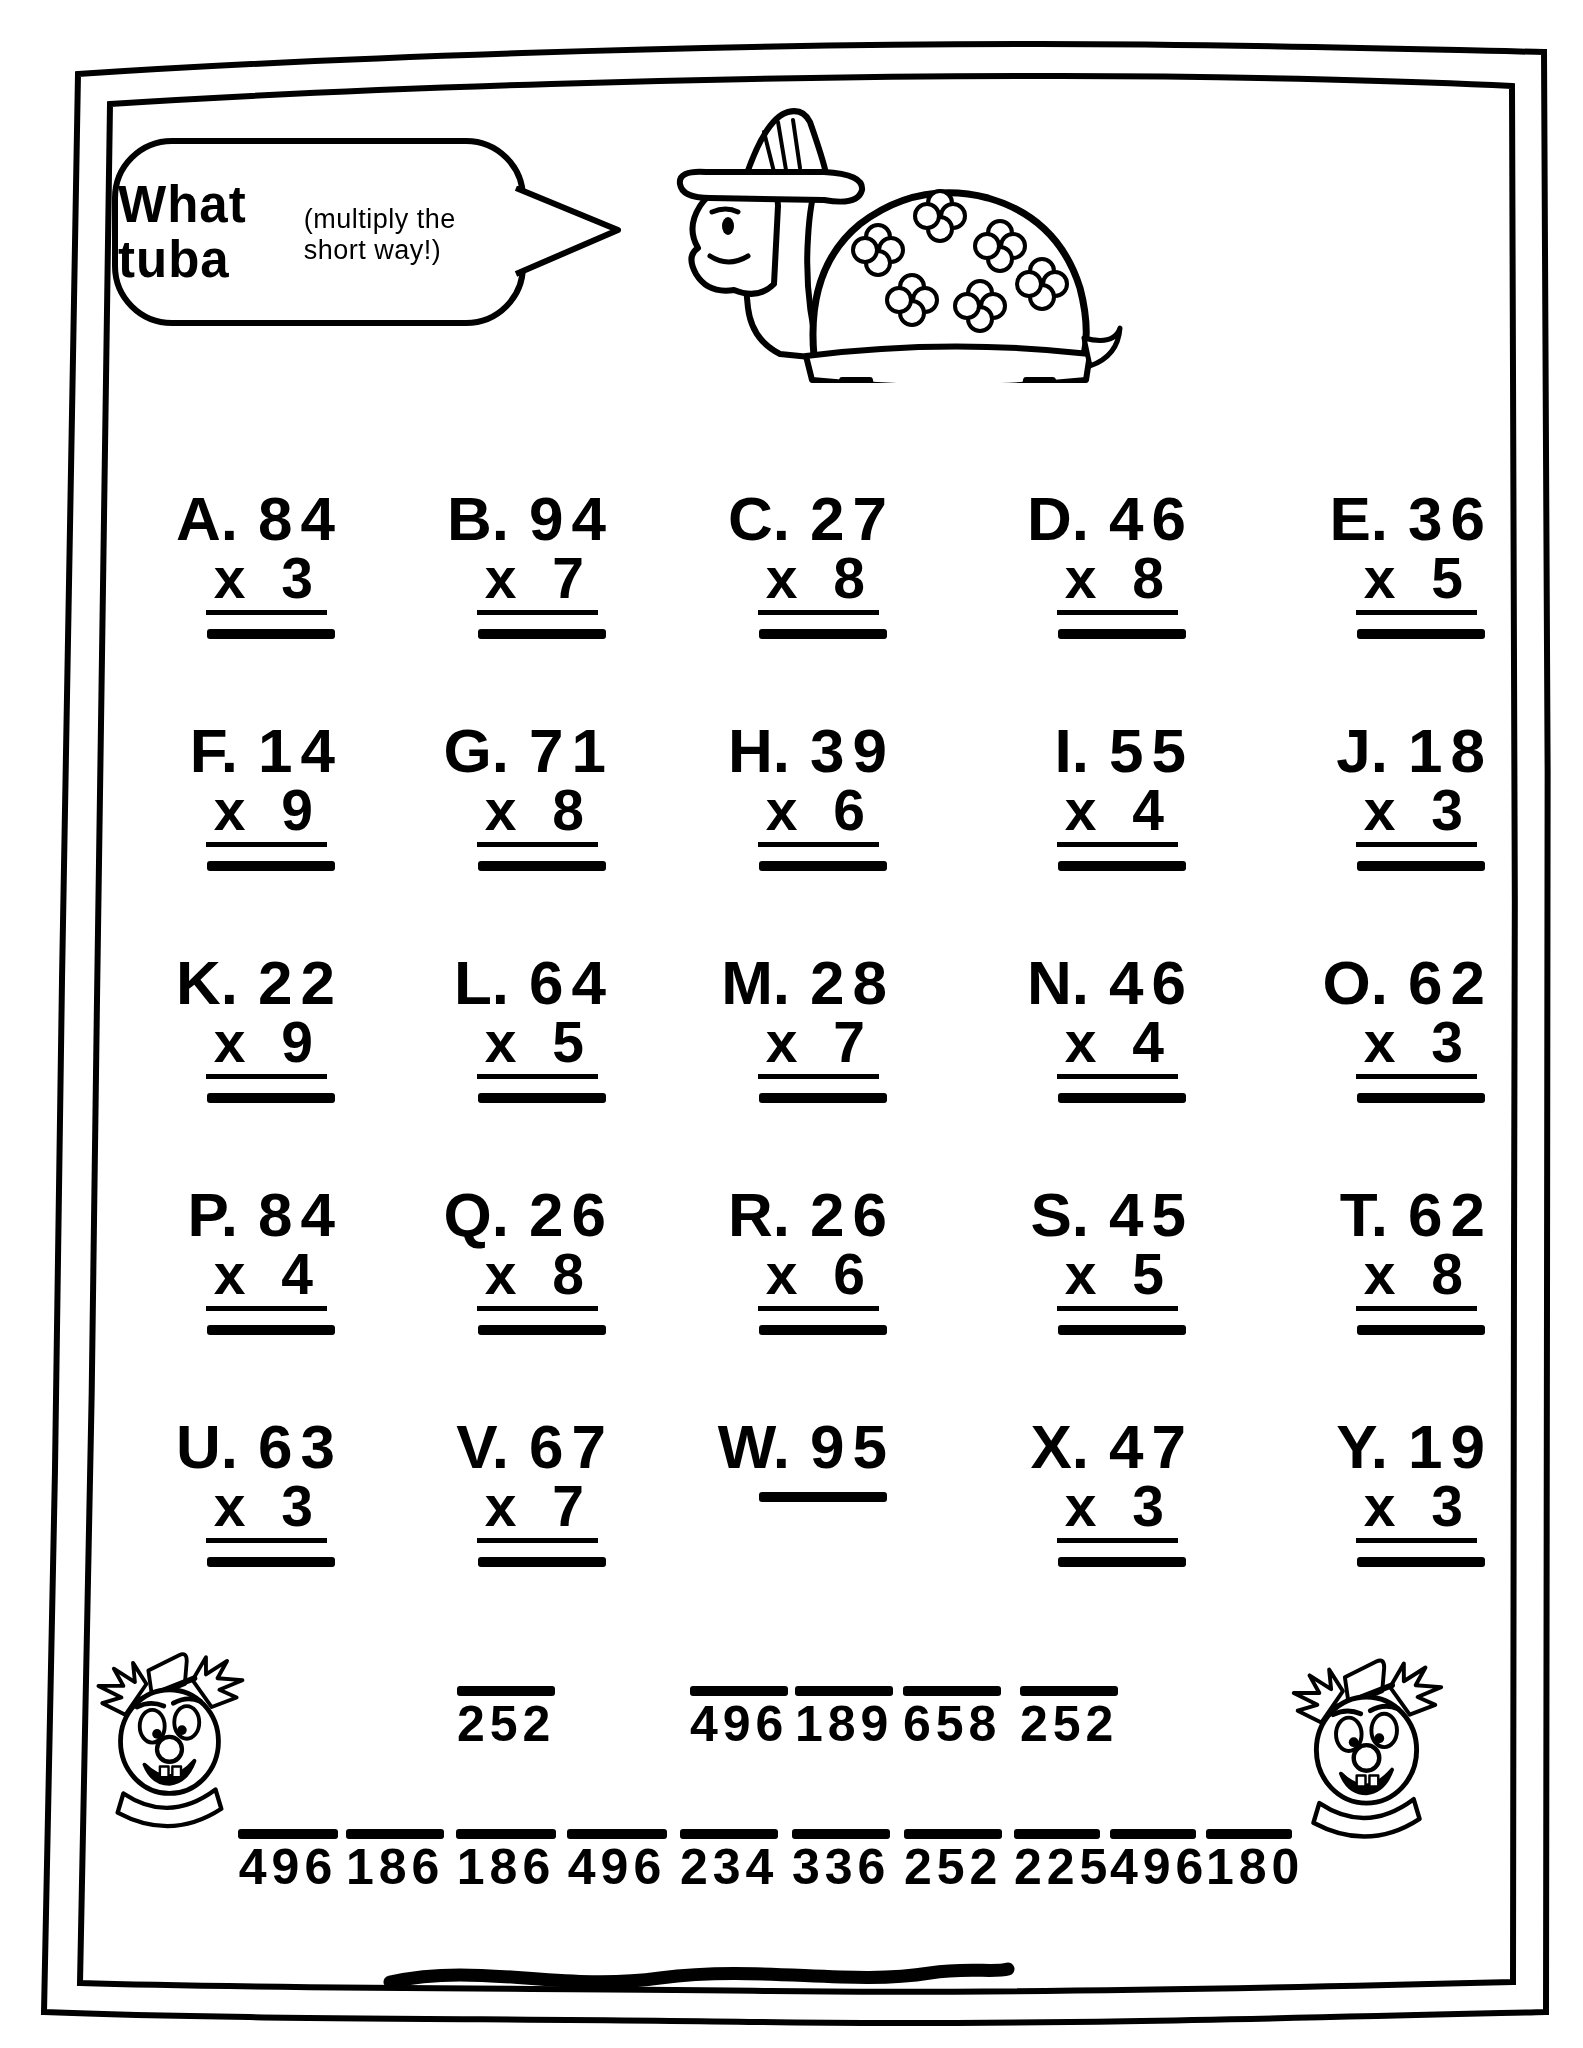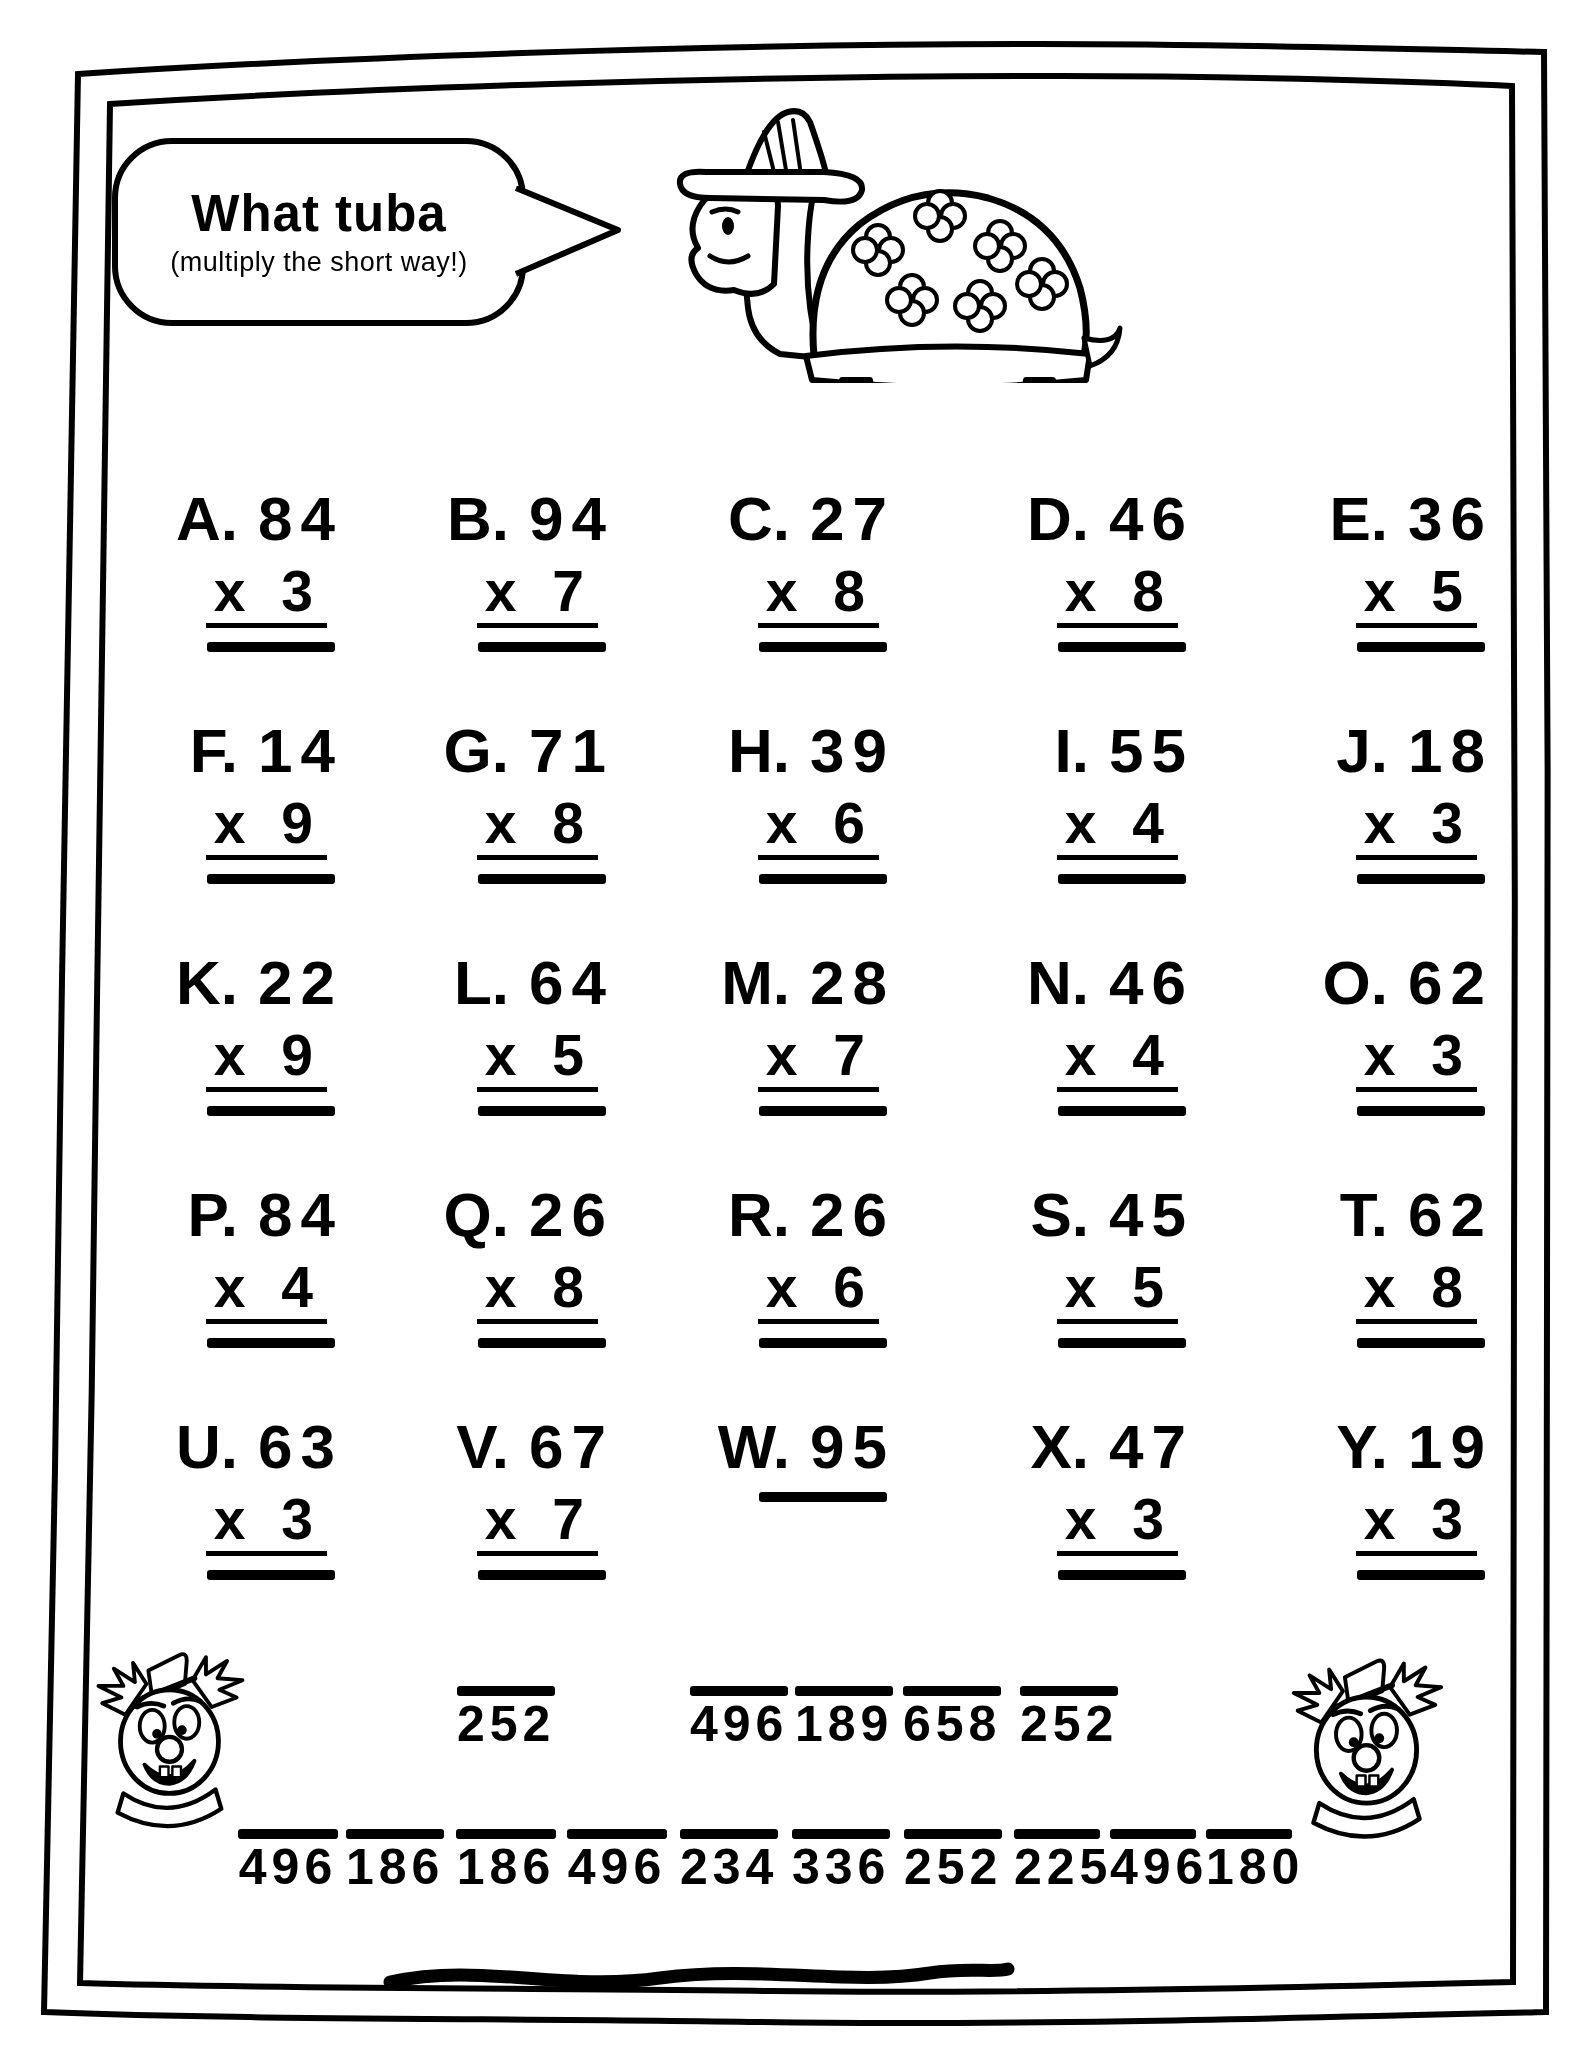--- a/index.html
+++ b/index.html
@@ -4,31 +4,31 @@
 <style>
   html,body{margin:0;padding:0;background:#fff;}
   .page{position:relative;width:1583px;height:2048px;background:#fff;overflow:hidden;
         font-family:"Liberation Sans", sans-serif;color:#000;}
   svg{display:block;}
   .abs{position:absolute;}
 
   
   .bubble{position:absolute;left:112px;top:138px;width:402px;height:176px;
           border:6px solid #000;border-radius:60px;background:#fff;
-          display:flex;flex-direction:column;align-items:center;justify-content:center;z-index:2;}
+          display:flex;flex-direction:row;align-items:center;justify-content:center;z-index:2;}
   .bubble .b1,.bubble .b2{font-size:51px;font-weight:700;line-height:1.08;letter-spacing:1px;}
   .bubble .b3{font-size:27px;font-weight:400;margin-top:6px;letter-spacing:0.5px;}
   .tail{position:absolute;left:512px;top:186px;width:112px;height:92px;z-index:3;}
 
   
   .problem{position:absolute;width:215px;}
   .p-top{display:flex;justify-content:flex-end;align-items:baseline;gap:20px;
          font-size:62px;font-weight:600;line-height:1;white-space:nowrap;}
   .p-num{letter-spacing:8px;margin-right:-8px;}
-  .p-mult{margin-top:13px;text-align:right;margin-right:8px;}
+  .p-mult{text-align:right;margin-right:8px;}
   .p-mult span{display:inline-block;font-size:57px;font-weight:600;line-height:1;
                letter-spacing:10px;padding:0 4px 3px 8px;border-bottom:5px solid #000;}
   .p-bar{margin-top:14px;margin-left:auto;width:128px;height:10px;background:#000;border-radius:3px;}
 
   
   .blank{position:absolute;text-align:center;}
   .blank .bar{height:10px;background:#000;border-radius:3px;}
   .blank .val{font-size:50px;font-weight:600;line-height:1;letter-spacing:5px;margin-top:3px;text-align:center;}
 </style>
 </head>

